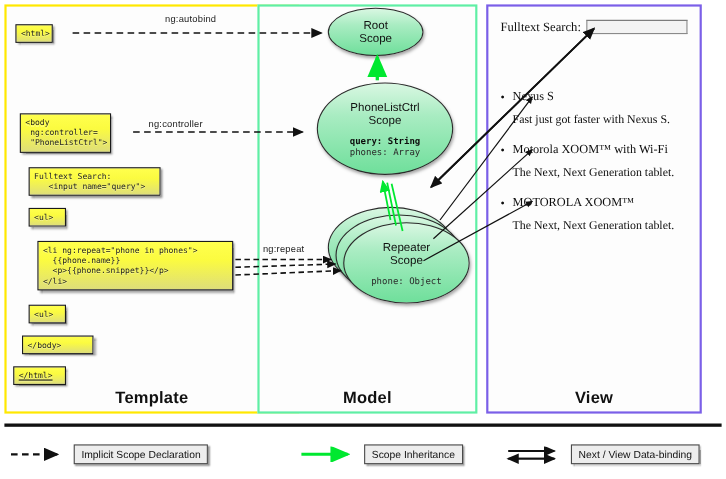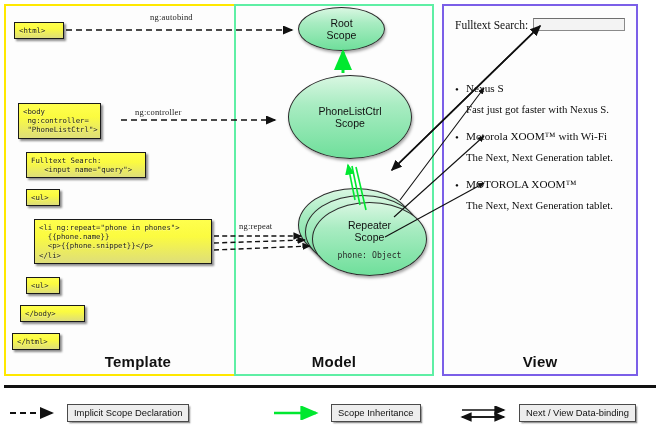--- a/index.html
+++ b/index.html
@@ -27,21 +27,21 @@
     border:1px solid #1a1a1a;
     box-shadow:2px 2px 2px rgba(0,0,0,.45);
     font-family:"DejaVu Sans Mono","Liberation Mono",monospace;
     font-size:7.3px;line-height:9.2px;color:#1c1c1c;
     padding:3px 5px 3px 4px;white-space:pre;
     text-shadow:0 1px 0 rgba(255,255,255,.35);
   }
 
   
   .edge-label{
-    position:absolute;font-family:Liberation Serif, serif;
+    position:absolute;font-family:Liberation Sans, sans-serif;
     font-size:8.5px;color:#1b1b1b;letter-spacing:.2px;white-space:nowrap;
   }
 
   
   .scope{
     position:absolute;border-radius:50%;
     background:linear-gradient(180deg,#d9f7e2 0%,#a9ecc2 35%,#6fdf9b 100%);
     border:1.3px solid #2b2b2b;
     box-shadow:1px 2px 3px rgba(0,0,0,.35);
     display:flex;flex-direction:column;align-items:center;justify-content:center;
@@ -93,47 +93,51 @@
   <div class="col" id="col-template" style="border-color: rgb(255, 232, 0);">
     <div class="col-label">Template</div>
   </div>
   <div class="col" id="col-model" style="border-color: rgb(95, 239, 165);">
     <div class="col-label">Model</div>
   </div>
   <div class="col" id="col-view" style="border-color: rgb(123, 95, 232);">
     <div class="col-label">View</div>
   </div>
 
-  <div class="codebox" style="left:14px;top:22px;width:50px;">&lt;html&gt;</div>
+  <div class="codebox" style="left:14px;top:22px;width:34px;">&lt;html&gt;</div>
   <div class="codebox" style="left:18px;top:103px;width:83px;">&lt;body
  ng:controller=
  "PhoneListCtrl"&gt;</div>
   <div class="codebox" style="left:26px;top:152px;width:120px;">Fulltext Search:
    &lt;input name="query"&gt;</div>
   <div class="codebox" style="left:26px;top:189px;width:34px;">&lt;ul&gt;</div>
   <div class="codebox" style="left:34px;top:219px;width:178px;">&lt;li ng:repeat="phone in phones"&gt;
   {{phone.name}}
   &lt;p&gt;{{phone.snippet}}&lt;/p&gt;
 &lt;/li&gt;</div>
   <div class="codebox" style="left:26px;top:277px;width:34px;">&lt;ul&gt;</div>
   <div class="codebox" style="left:20px;top:305px;width:65px;">&lt;/body&gt;</div>
-  <div class="codebox" style="left:12px;top:333px;width:48px;">&lt;/html&gt;</div>
+  <div class="codebox" style="left:12px;top:333px;width:48px;text-decoration:underline;">&lt;/html&gt;</div>
 
   <div class="edge-label" style="left:150px;top:12px;">ng:autobind</div>
   <div class="edge-label" style="left:135px;top:107px;">ng:controller</div>
   <div class="edge-label" style="left:239px;top:221px;">ng:repeat</div>
 
   <div class="scope" style="left:298px;top:7px;width:85px;height:42px;">
     <div class="t1">Root</div>
     <div class="t1">Scope</div>
   </div>
 
   <div class="scope" style="left:288px;top:75px;width:122px;height:82px;">
     <div class="t1">PhoneListCtrl</div>
     <div class="t1">Scope</div>
+    <div class="props">
+      <div class="strong">query: String</div>
+      <div>phones: Array</div>
+    </div>
   </div>
 
   <div class="scope" style="left:298px;top:188px;width:113px;height:72px;"></div>
   <div class="scope" style="left:305px;top:195px;width:113px;height:72px;"></div>
   <div class="scope" style="left:312px;top:202px;width:113px;height:72px;">
     <div class="t1">Repeater</div>
     <div class="t1">Scope</div>
     <div class="props">
       <div>phone: Object</div>
     </div>

